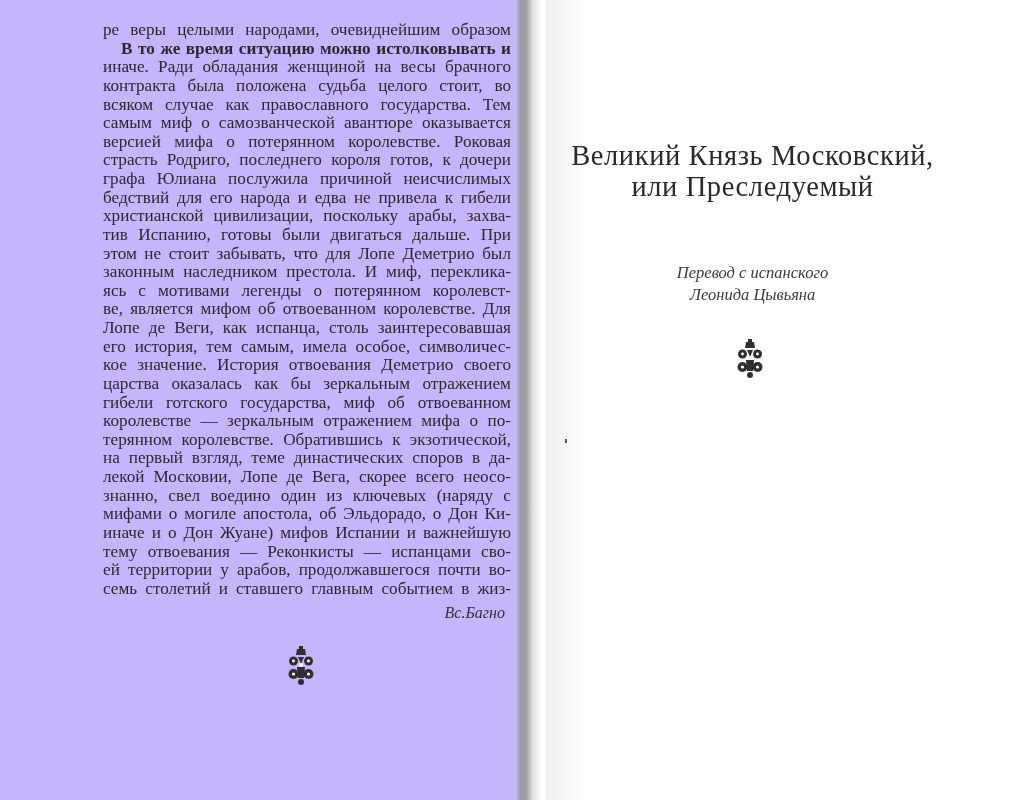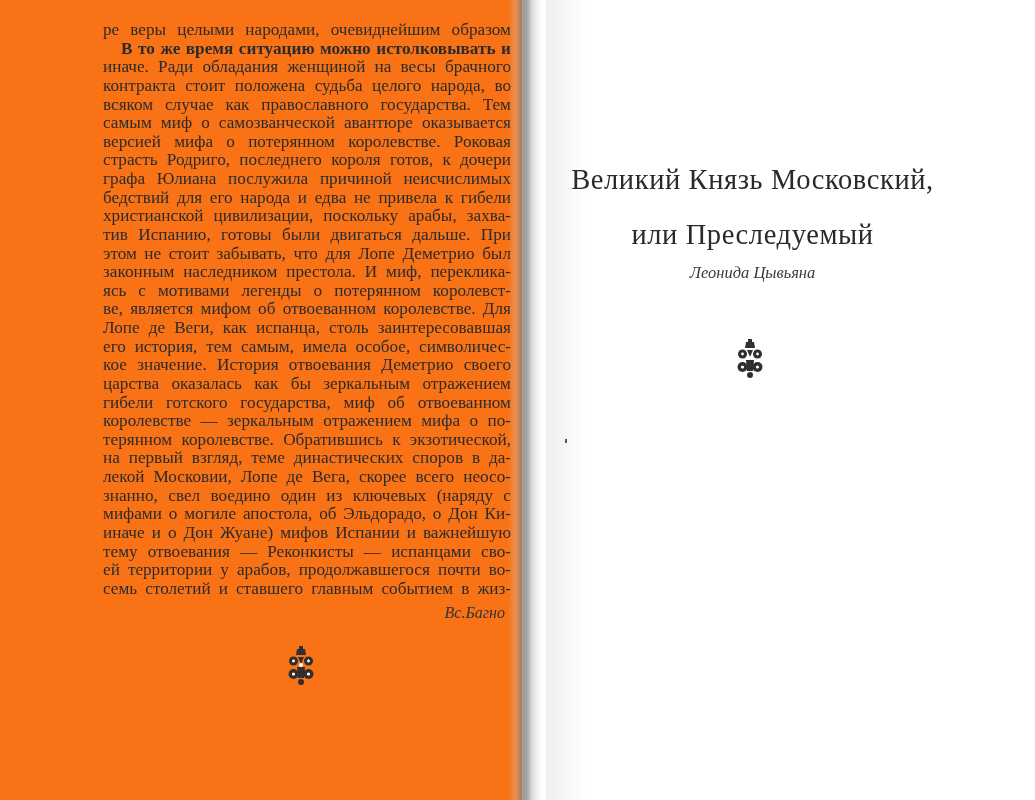--- a/index.html
+++ b/index.html
@@ -3,21 +3,21 @@
 <meta charset="utf-8">
 <style>
   html, body { margin:0; padding:0; }
   body {
     width:1035px; height:800px; overflow:hidden; position:relative;
     background:#ffffff;
     font-family:"DejaVu Serif","Liberation Serif",serif;
     color:#2a2a2a;
   }
   .page { position:absolute; top:0; height:800px; }
-  .page-left { left:0; width:522px; background:#f97316; }
+  .page-left { left:0; width:522px; background:#c4b5fd; }
   .page-right { left:522px; width:513px; background:#ffffff; }
   .spine {
     position:absolute; left:508px; top:0; width:38px; height:800px;
     background:linear-gradient(to right,
       rgba(255,255,255,0) 0%,
       rgba(200,200,200,0.35) 20%,
       rgba(120,120,120,0.75) 40%,
       rgba(150,150,150,0.85) 50%,
       rgba(200,200,200,0.55) 65%,
       rgba(240,240,240,0.3) 85%,
@@ -42,38 +42,38 @@
   }
   .ornament { position:absolute; width:26px; height:40px; }
   .ornament svg { width:100%; height:100%; display:block; }
   .orn-left { left:288px; top:646px; }
   .orn-right { left:737px; top:339px; }
   .title {
     position:absolute; left:550px; width:405px; top:140px; text-align:center;
     font-family:"Liberation Serif","DejaVu Serif",serif;
     font-size:28.5px; line-height:31px; letter-spacing:0.6px; color:#2a2a2a;
   }
-  .title span { display:block; white-space:nowrap;margin-top:24px; }
+  .title span { display:block; white-space:nowrap; }
   .subtitle {
     position:absolute; left:600px; width:305px; top:262px; text-align:center;
     font-family:"Liberation Serif","DejaVu Serif",serif; font-style:italic;
     font-size:16.5px; line-height:22px; color:#3a3a3a;
   }
   .subtitle span { display:block; }
   .speck { position:absolute; left:565px; top:439px; width:2px; height:4px; background:#555; }
 </style>
 </head>
 <body>
 
 <div class="page page-left">
   <div class="body-text">
     <span class="line">ре веры целыми народами, очевиднейшим образом</span>
     <span class="line indent">В то же время ситуацию можно истолковывать и</span>
     <span class="line">иначе. Ради обладания женщиной на весы брачного</span>
-    <span class="line">контракта стоит положена судьба целого народа, во</span>
+    <span class="line">контракта была положена судьба целого стоит, во</span>
     <span class="line">всяком случае как православного государства. Тем</span>
     <span class="line">самым миф о самозванческой авантюре оказывается</span>
     <span class="line">версией мифа о потерянном королевстве. Роковая</span>
     <span class="line">страсть Родриго, последнего короля готов, к дочери</span>
     <span class="line">графа Юлиана послужила причиной неисчислимых</span>
     <span class="line">бедствий для его народа и едва не привела к гибели</span>
     <span class="line">христианской цивилизации, поскольку арабы, захва-</span>
     <span class="line">тив Испанию, готовы были двигаться дальше. При</span>
     <span class="line">этом не стоит забывать, что для Лопе Деметрио был</span>
     <span class="line">законным наследником престола. И миф, переклика-</span>
@@ -126,20 +126,21 @@
 
 <div class="spine"></div>
 <div class="right-shade"></div>
 
 <div class="title">
   <span>Великий Князь Московский,</span>
   <span>или Преследуемый</span>
 </div>
 
 <div class="subtitle">
+  <span>Перевод с испанского</span>
   <span>Леонида Цывьяна</span>
 </div>
 
 <div class="ornament orn-right">
   <svg viewBox="0 0 26 40" xmlns="http://www.w3.org/2000/svg">
     <g fill="#2f2f2f">
       <rect x="11" y="0" width="4" height="3"></rect>
       <path d="M9 3 L17 3 L18 9 L8 9 Z"></path>
       <circle cx="5.5" cy="15" r="4.5"></circle>
       <circle cx="20.5" cy="15" r="4.5"></circle>

